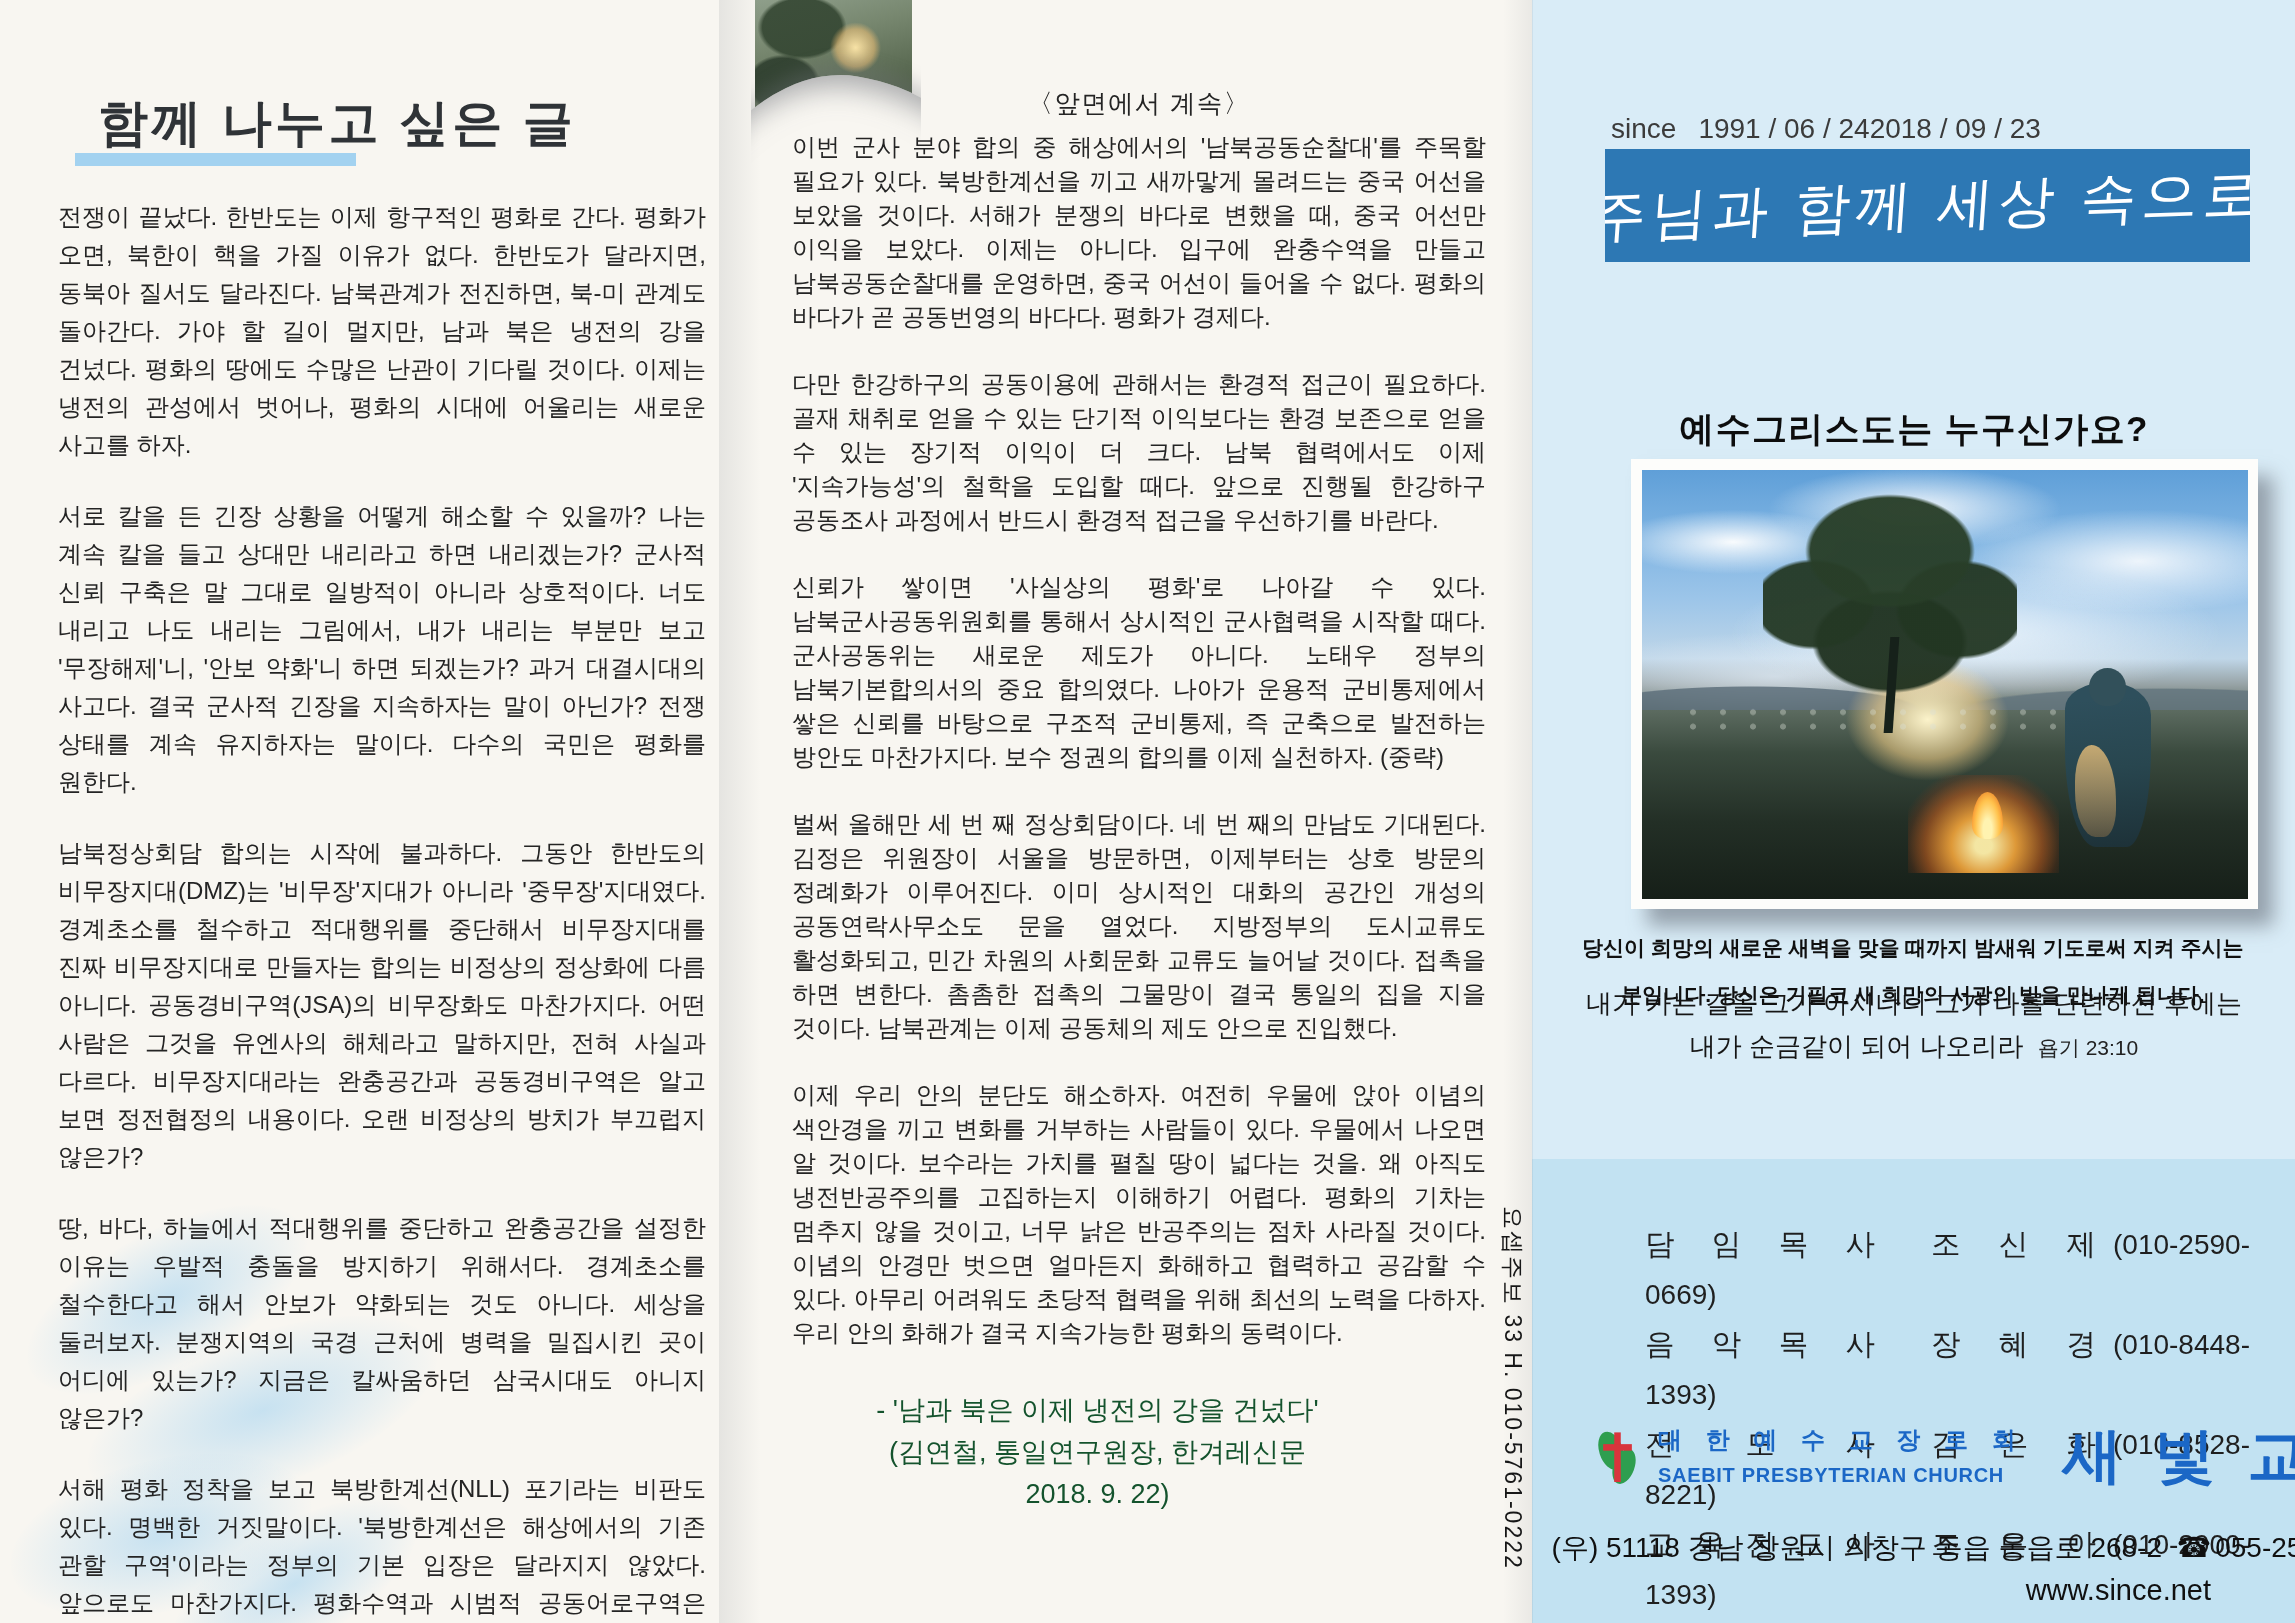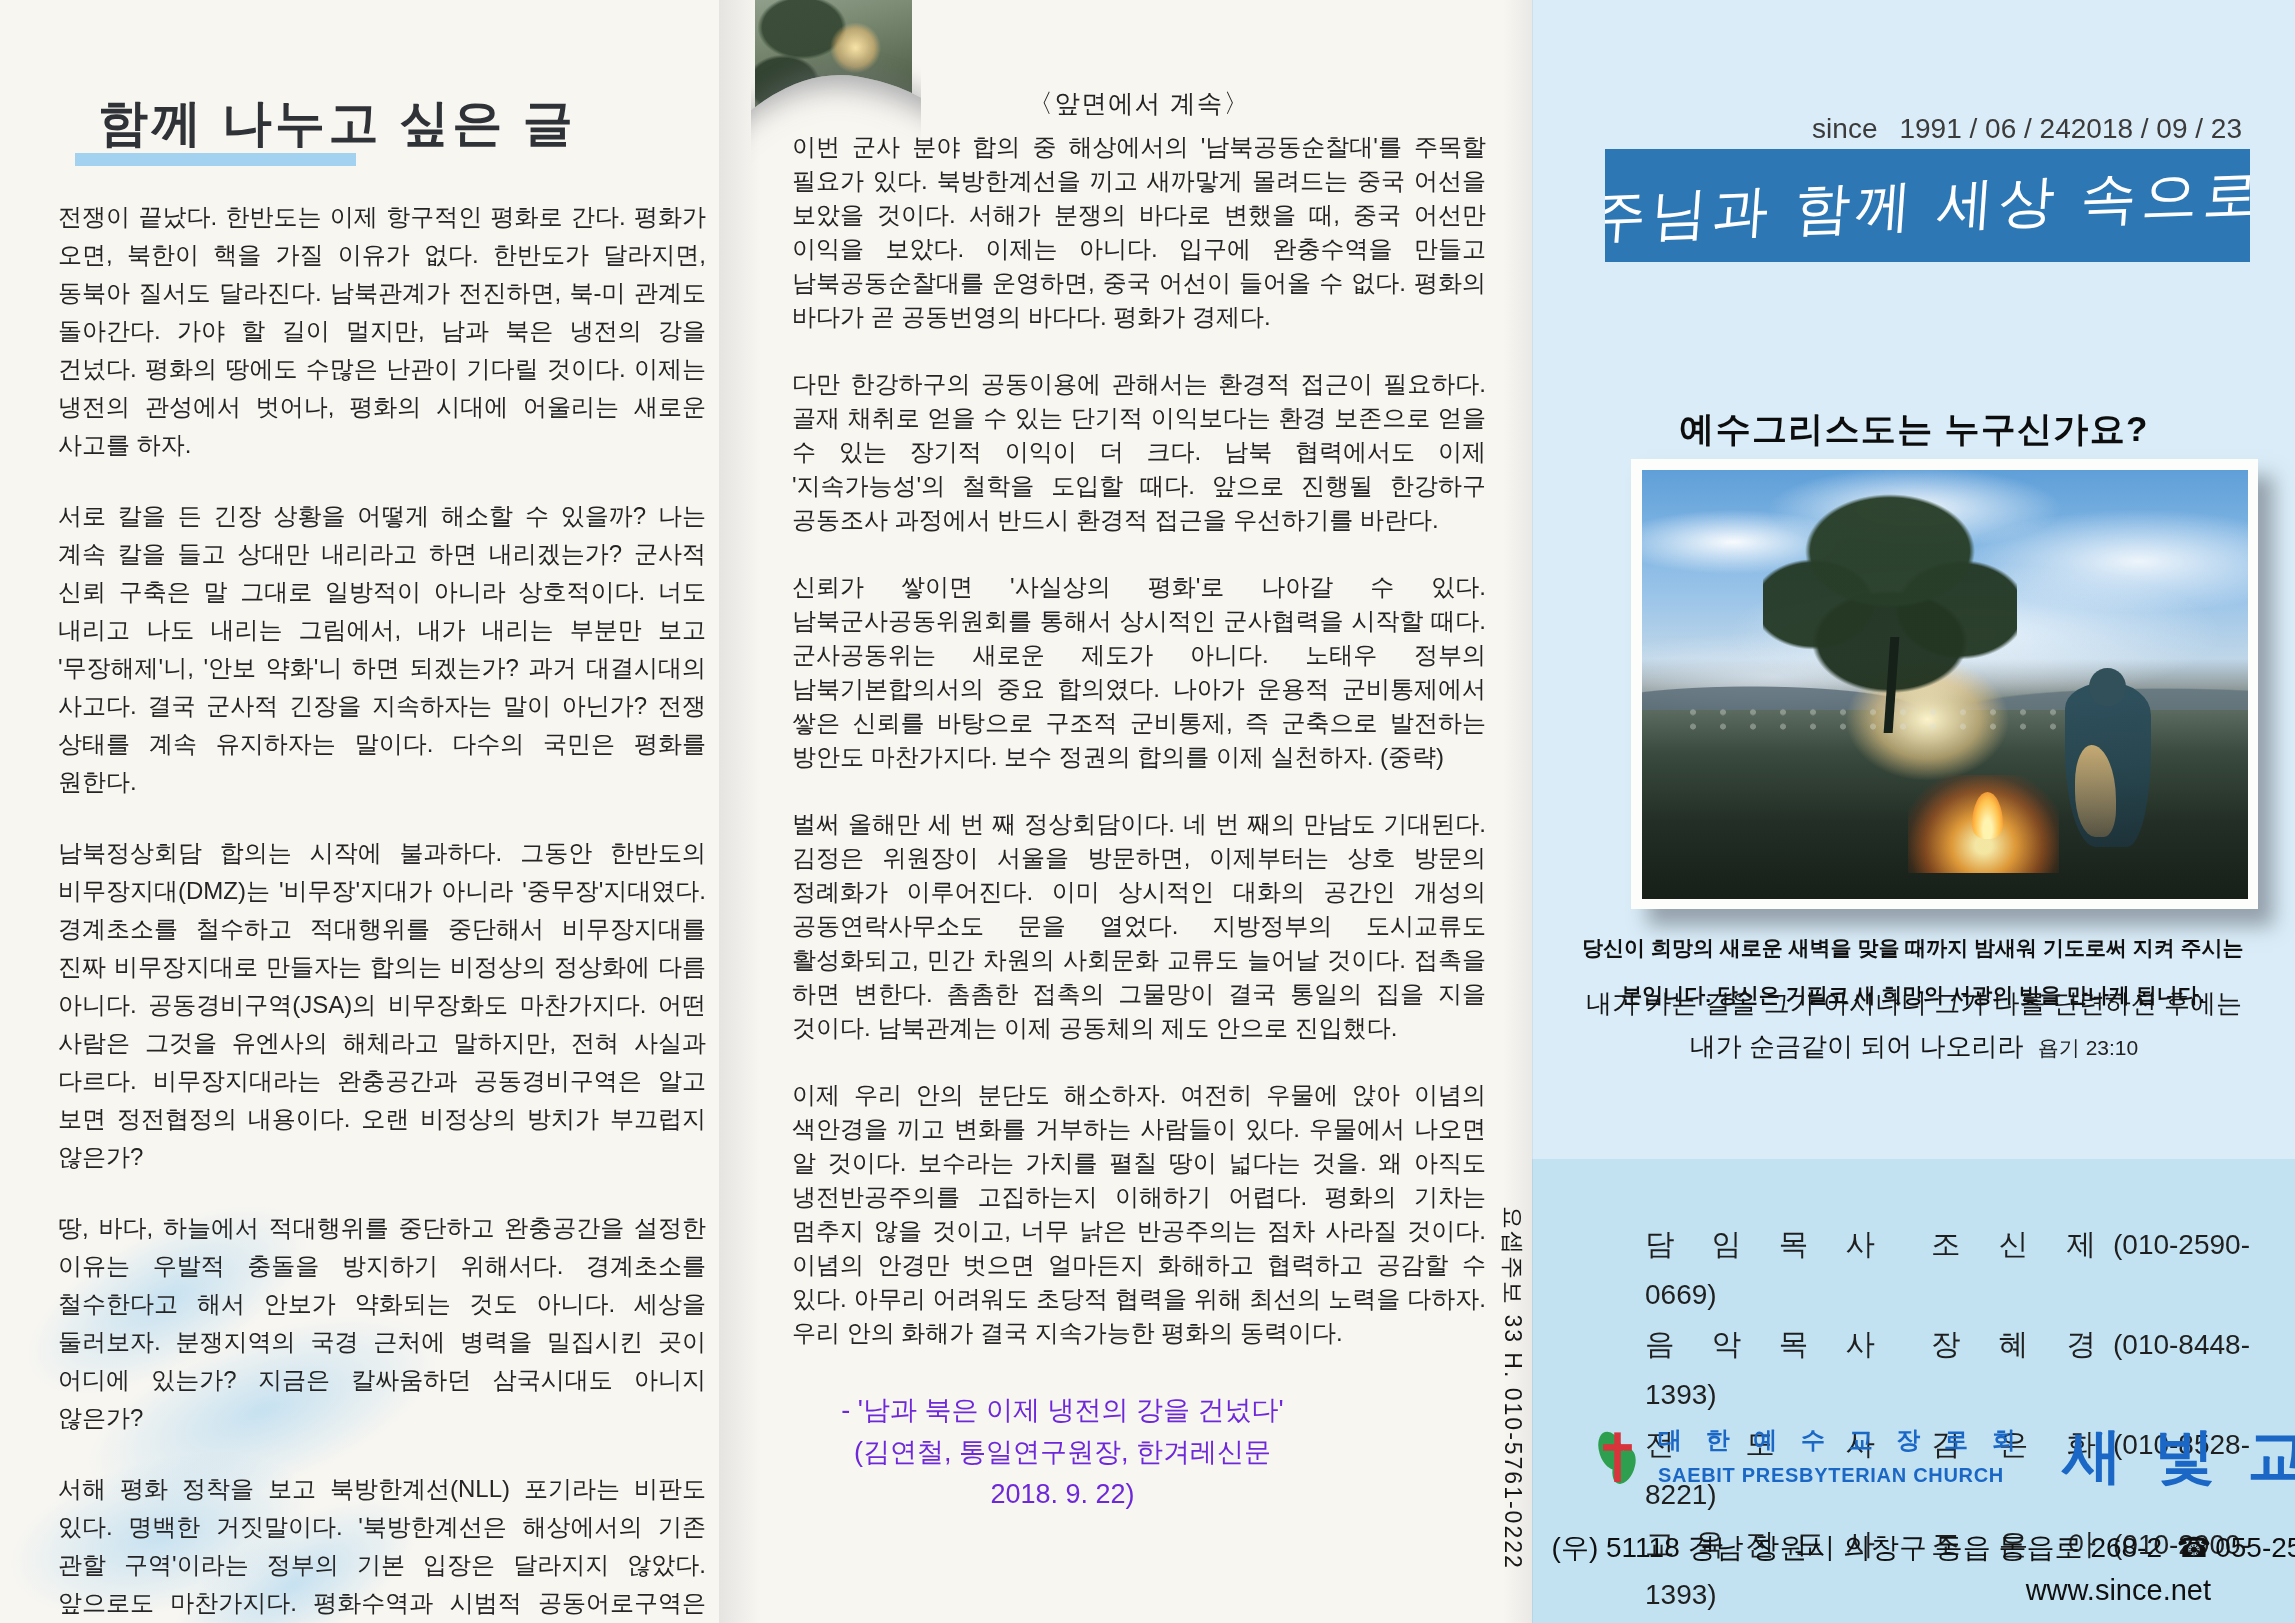--- a/index.html
+++ b/index.html
@@ -40,30 +40,30 @@
       radial-gradient(ellipse 59px 46px at 18% 55%,rgba(46,62,46,.9) 55%,rgba(46,62,46,0) 63%),
       linear-gradient(165deg,#93a390 0%,#77876f 30%,#5b6b53 55%,#47553f 75%,#36422f 100%);}
   .corner-curl{position:absolute;left:-98px;top:77px;width:393px;height:301px;background:#f8f6f1;
     border-radius:46% 54% 0 0 / 100% 74% 0 0;transform:rotate(9deg);
     box-shadow:inset 0 22px 27.5px -10.5px rgba(108,112,118,.55),0 -10.5px 17px rgba(120,124,130,.30);}
   .mid-note{position:absolute;left:792px;top:86px;width:694px;text-align:center;
     font-size:25.5px;color:#242424;letter-spacing:1.3px;z-index:2;}
   .mid-body{position:absolute;left:792px;top:130px;width:694px;z-index:2;
     font-size:24px;line-height:34px;text-align:justify;word-break:keep-all;color:#242424;}
   .mid-body p{margin:0 0 33px 0;}
-  .quote-block{margin-top:39px;width:445px;margin-left:48px;text-align:center;
-    font-size:27px;line-height:42px;color:#6d28d9;}
+  .quote-block{margin-top:39px;width:445px;margin-left:83px;text-align:center;
+    font-size:27px;line-height:42px;color:#14532d;}
   .spine-note{position:absolute;left:1528px;top:1206px;transform:rotate(90deg);
     transform-origin:0 0;white-space:nowrap;font-size:23px;letter-spacing:2px;color:#161616;z-index:2;}
 
   
   .right-panel{position:absolute;left:1532px;top:0;width:764px;height:1624px;background:#d9ecf7;z-index:3;}
   .right-band{position:absolute;left:0;top:1159px;width:100%;height:465px;background:#c2e2f2;}
   .since-row{position:absolute;left:79px;right:54px;top:113px;display:flex;
-    justify-content:flex-end;font-size:28px;color:#3b3b3b;}
+    justify-content:flex-start;font-size:28px;color:#3b3b3b;}
   .since-left{display:flex;gap:22px;}
   .banner{position:absolute;left:73px;top:149px;width:645px;height:113px;background:#2d78b4;
     display:flex;align-items:center;justify-content:center;overflow:hidden;}
   .banner-title{color:#ffffff;font-size:56px;font-weight:500;letter-spacing:5.2px;
     transform:rotate(-2deg) skewX(-6deg);white-space:nowrap;}
   .question-heading{position:absolute;left:0;right:0;top:406px;text-align:center;
     font-size:35px;font-weight:700;letter-spacing:1.3px;color:#0d0d0d;}
 
   
   .photo-frame{position:absolute;left:99px;top:459px;width:627px;height:450px;background:#fdfdfb;

